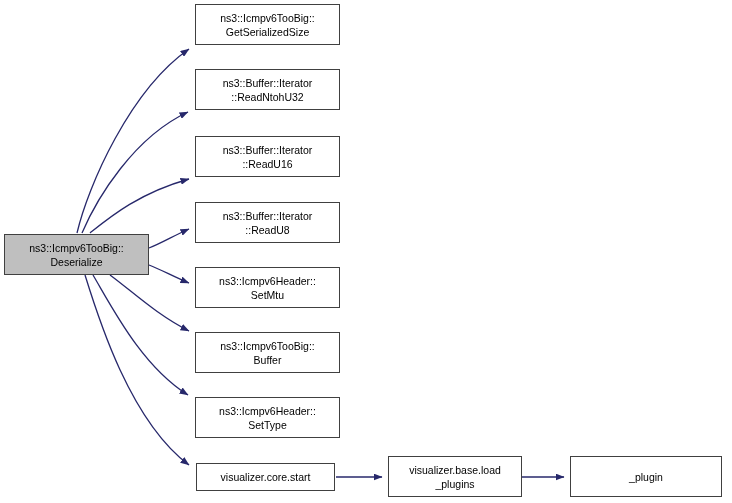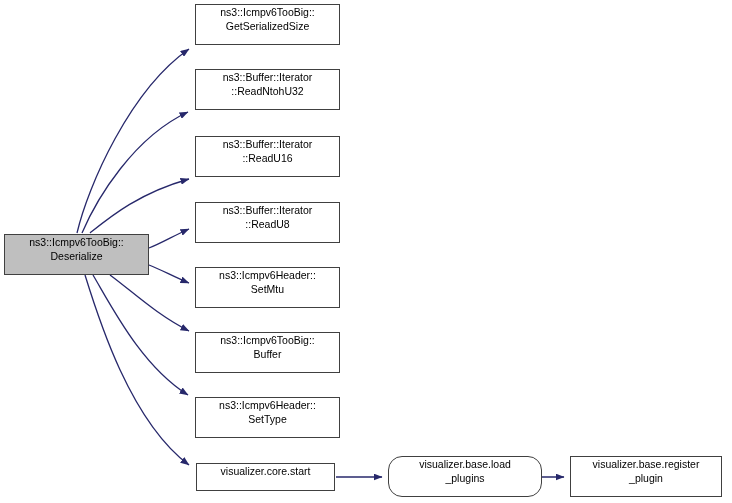--- a/index.html
+++ b/index.html
@@ -28,20 +28,21 @@
     box-sizing: border-box;
     border: 1px solid #404040;
     background: #ffffff;
     color: #000000;
     font-size: 10.5px;
     line-height: 14px;
     text-align: center;
     display: flex;
     flex-direction: column;
     align-items: center;
+    justify-content: center;
     white-space: pre;
     z-index: 2;
   }
   .node.highlight {
     background: #bfbfbf;
   }
   .node .line {
     display: block;
   }
 </style>
@@ -73,17 +74,17 @@
   <div id="nodes">
       <div class="node highlight" title="ns3::Icmpv6TooBig::Deserialize" style="left: 4px; top: 234px; width: 145px; height: 41px;"><span class="line">ns3::Icmpv6TooBig::</span><span class="line">Deserialize</span></div>
       <div class="node" title="ns3::Icmpv6TooBig::GetSerializedSize" style="left: 195px; top: 4px; width: 145px; height: 41px;"><span class="line">ns3::Icmpv6TooBig::</span><span class="line">GetSerializedSize</span></div>
       <div class="node" title="ns3::Buffer::Iterator::ReadNtohU32" style="left: 195px; top: 69px; width: 145px; height: 41px;"><span class="line">ns3::Buffer::Iterator</span><span class="line">::ReadNtohU32</span></div>
       <div class="node" title="ns3::Buffer::Iterator::ReadU16" style="left: 195px; top: 136px; width: 145px; height: 41px;"><span class="line">ns3::Buffer::Iterator</span><span class="line">::ReadU16</span></div>
       <div class="node" title="ns3::Buffer::Iterator::ReadU8" style="left: 195px; top: 202px; width: 145px; height: 41px;"><span class="line">ns3::Buffer::Iterator</span><span class="line">::ReadU8</span></div>
       <div class="node" title="ns3::Icmpv6Header::SetCode" style="left: 195px; top: 267px; width: 145px; height: 41px;"><span class="line">ns3::Icmpv6Header::</span><span class="line">SetMtu</span></div>
       <div class="node" title="ns3::Icmpv6TooBig::SetMtu" style="left: 195px; top: 332px; width: 145px; height: 41px;"><span class="line">ns3::Icmpv6TooBig::</span><span class="line">Buffer</span></div>
       <div class="node" title="ns3::Icmpv6Header::SetType" style="left: 195px; top: 397px; width: 145px; height: 41px;"><span class="line">ns3::Icmpv6Header::</span><span class="line">SetType</span></div>
       <div class="node" title="visualizer.core.start" style="left: 196px; top: 463px; width: 139px; height: 28px;"><span class="line">visualizer.core.start</span></div>
-      <div class="node" title="visualizer.base.load_plugins" style="left: 388px; top: 456px; width: 154px; height: 41px; border-radius: 14px;"><span class="line">visualizer.base.load</span><span class="line">_plugins</span></div>
-      <div class="node" title="visualizer.base.register_plugin" style="left: 570px; top: 456px; width: 152px; height: 41px;"><span class="line">visualizer.base.register</span><span class="line">_plugin</span></div>
+      <div class="node" title="visualizer.base.load_plugins" style="left: 388px; top: 456px; width: 134px; height: 41px;"><span class="line">visualizer.base.load</span><span class="line">_plugins</span></div>
+      <div class="node" title="visualizer.base.register_plugin" style="left: 570px; top: 456px; width: 152px; height: 41px;"><span class="line">_plugin</span></div>
     </div>
 
 </div>
 
 </body></html>

